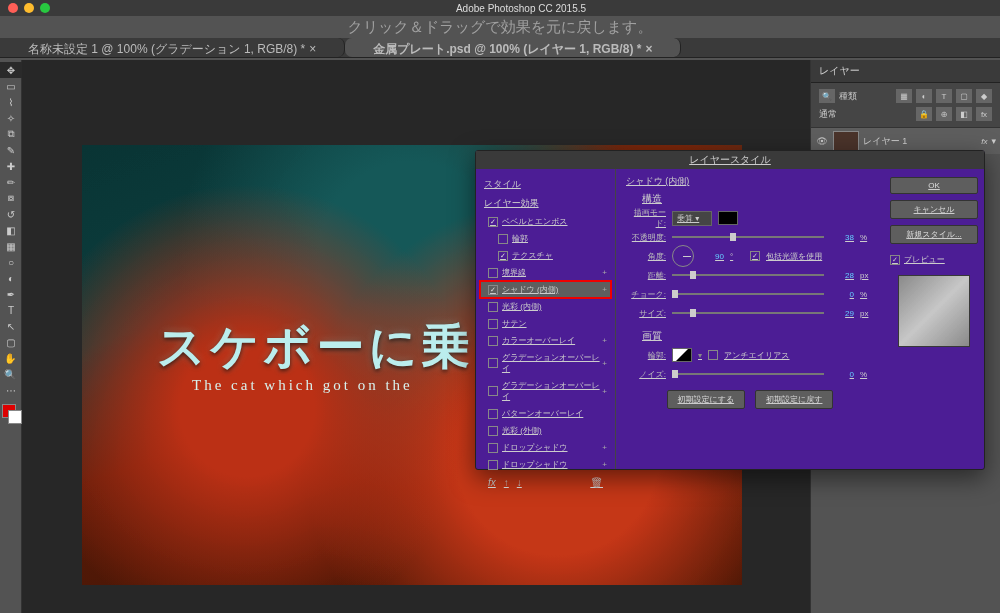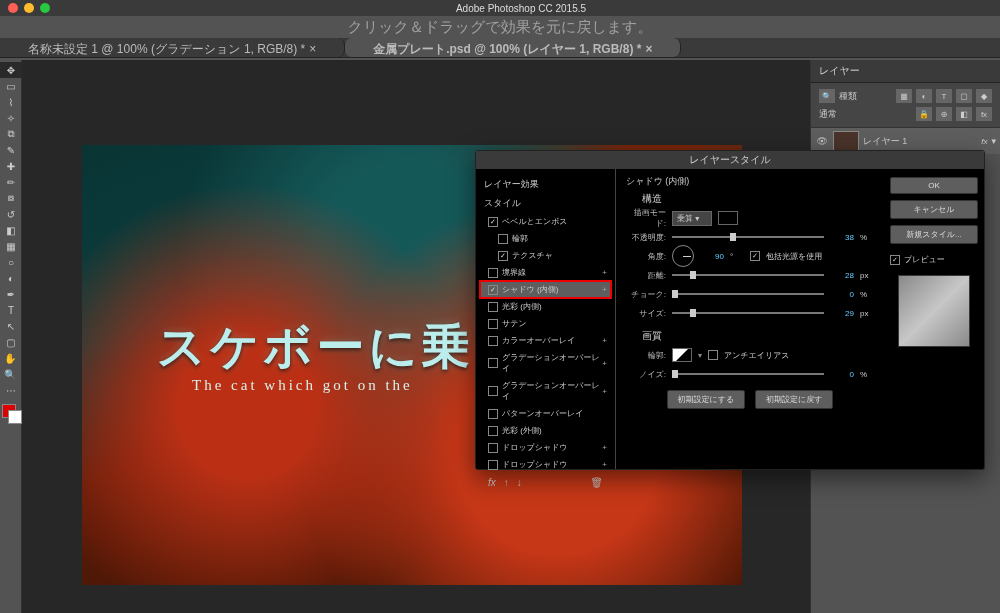--- a/index.html
+++ b/index.html
@@ -48,21 +48,21 @@
 .panel-icon { width: 16px; height: 14px; background: #666; display:inline-flex; align-items:center; justify-content:center; font-size:8px; }
 .opacity-area { background:#454545; padding:4px; border-bottom:1px solid #333; }
 .layer-entry { display:flex; align-items:center; padding:3px 4px; background:#454545; gap:4px; }
 .layer-entry.sel { background:#5e5e5e; }
 .eye { width:14px; text-align:center; }
 .thumb { width:26px; height:20px; background:#4a332a; border:1px solid #888; }
 .layer-name { flex:1; font-size:9px; }
 .sub-entry { display:flex; padding:2px 4px 2px 50px; font-size:8px; color:#aaa; }
 
 
-.dialog { position: absolute; left: 475px; top: 150px; width: 510px; height: 320px; background: #000000; border: 1px solid #222; box-shadow: 0 8px 24px rgba(0,0,0,.5); border-radius: 3px; }
+.dialog { position: absolute; left: 475px; top: 150px; width: 510px; height: 320px; background: #4c1d95; border: 1px solid #222; box-shadow: 0 8px 24px rgba(0,0,0,.5); border-radius: 3px; text-decoration: underline; }
 .dialog-title { height: 18px; background: #3a3a3a; display:flex; align-items:center; }
 .dialog-title span { flex:1; text-align:center; font-size:10px; }
 .dialog-body { display:flex; height: calc(100% - 18px); }
 .dlg-left { width: 140px; border-right:1px solid #444; padding: 6px 4px; display:flex; flex-direction:column; }
 .dlg-heading { font-size:9px; padding:3px 4px; }
 .dlg-item { display:flex; align-items:center; padding:3px 4px 3px 8px; font-size:8px; cursor:pointer; position:relative; }
 .dlg-item.sub { padding-left: 18px; }
 .dlg-item .chk { width:10px; height:10px; border:1px solid #888; margin-right:4px; display:flex; align-items:center; justify-content:center; font-size:8px; line-height:1; }
 .dlg-item .chk.on::after { content:"✓"; font-size:7px; color:#ddd; }
 .dlg-item .plus { position:absolute; right:4px; color:#aaa; }
@@ -190,22 +190,22 @@
   </div>
 </div>
 
 <div class="dialog">
   <div class="dialog-title">
     <span>レイヤースタイル</span>
   </div>
   <div class="dialog-body">
 
     <div class="dlg-left">
+      <div class="dlg-heading">スタイル</div>
       <div class="dlg-heading">レイヤー効果</div>
-      <div class="dlg-heading">スタイル</div>
       <div class="dlg-item">
           <span class="chk on"></span>
           <span>ベベルとエンボス</span>
         </div>
       <div class="dlg-item sub">
           <span class="chk"></span>
           <span>輪郭</span>
         </div>
       <div class="dlg-item sub">
           <span class="chk on"></span>

